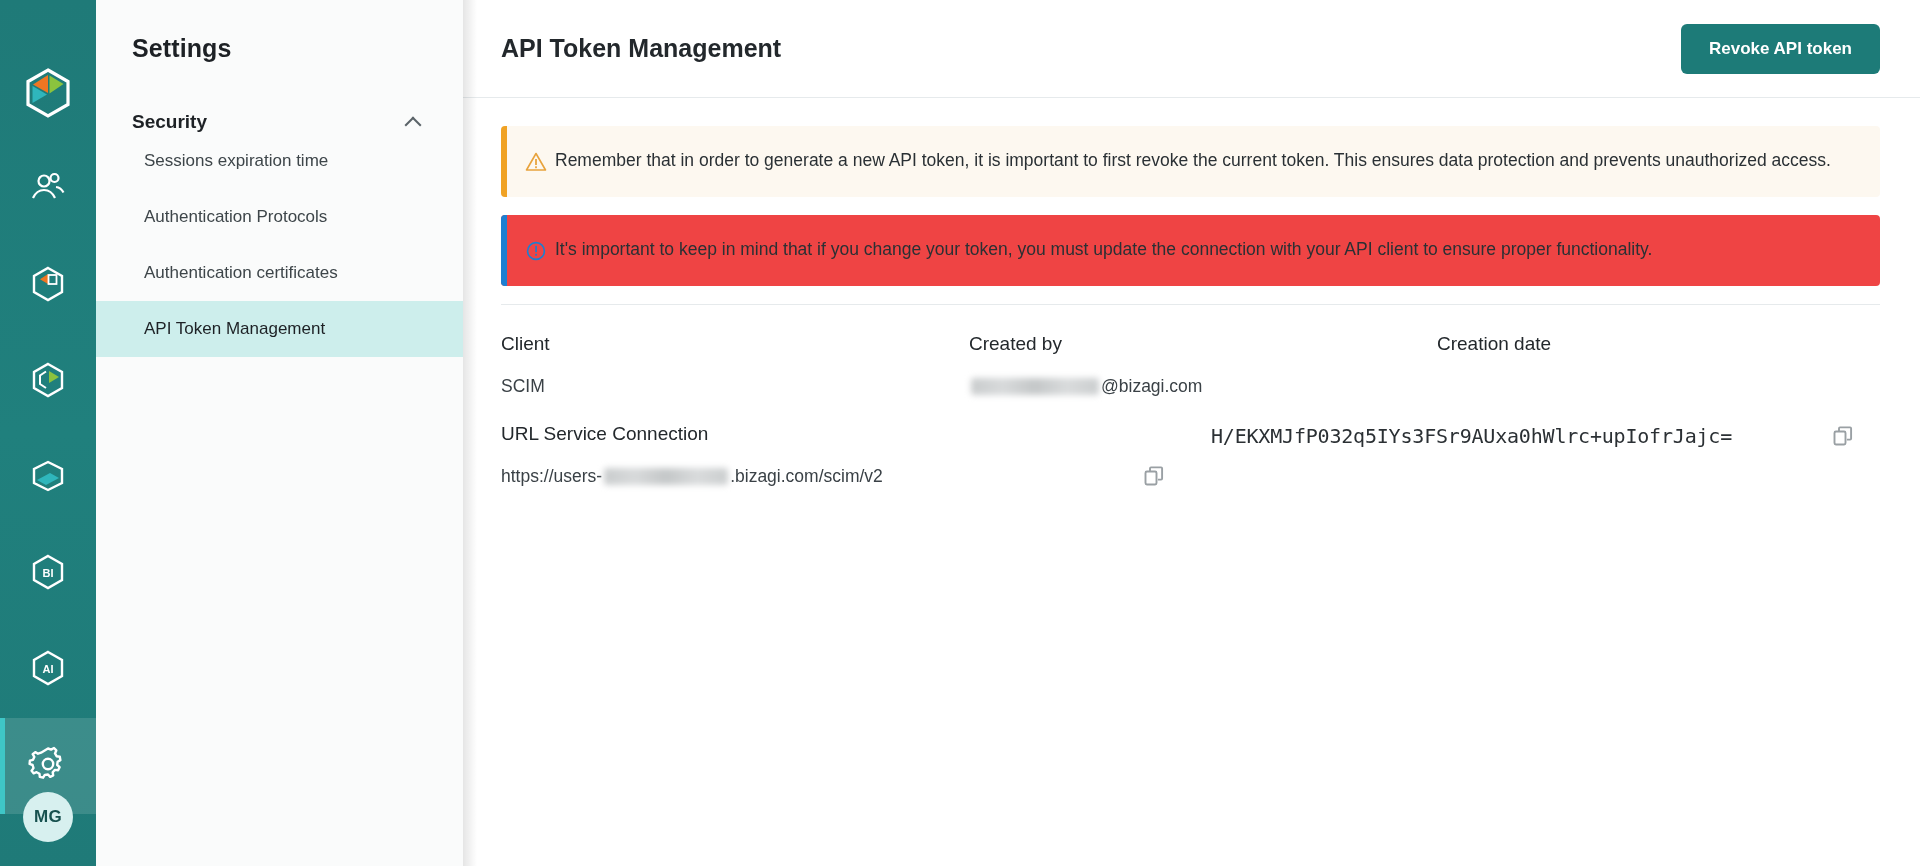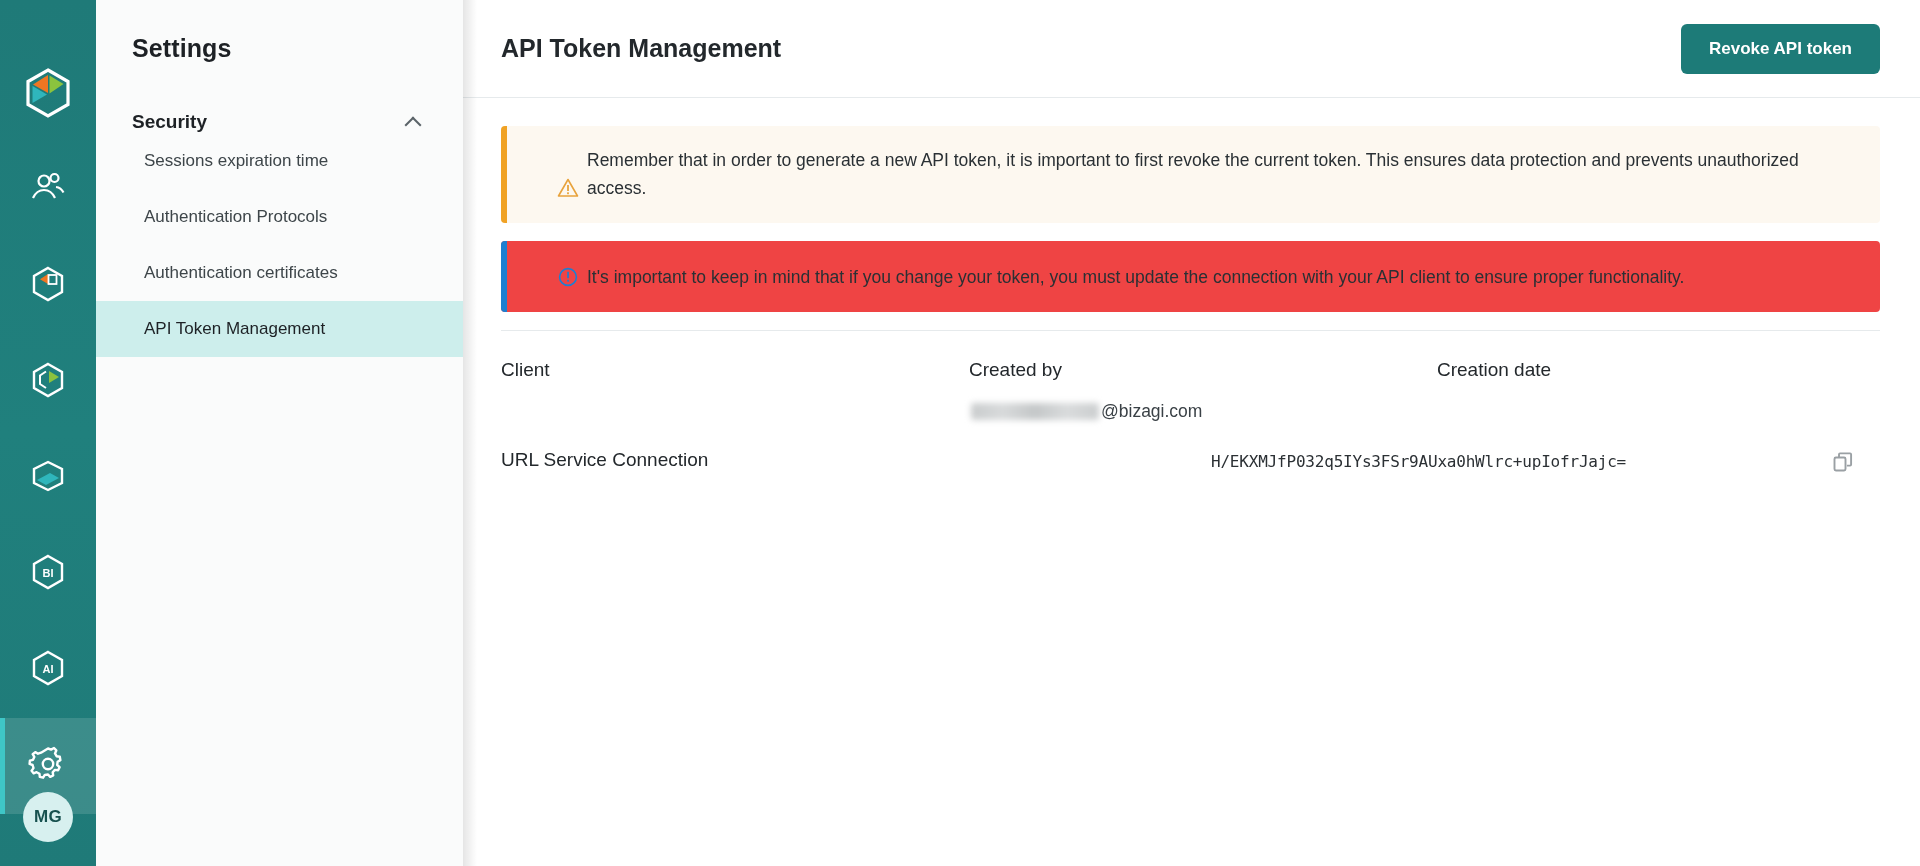--- a/index.html
+++ b/index.html
@@ -84,37 +84,37 @@
   .main-title { font-size:25px; color:#23282c; }
   .btn-revoke {
     background:#1d7b78; color:#ffffff; border:none; border-radius:6px;
     font-size:17px; font-weight:700; padding: 15px 28px; cursor:pointer;
     font-family:"Liberation Sans", sans-serif;
   }
   .content { padding: 28px 40px 0 38px; }
 
   .banner { display:flex; border-radius:4px; margin-bottom:18px; }
   .banner-bar { flex:0 0 6px; border-radius:4px 0 0 4px; }
-  .banner-body { display:flex; align-items:flex-end; padding:20px 22px 20px 18px; flex:1;margin-left:32px; }
+  .banner-body { display:flex; align-items:flex-start; padding:20px 22px 20px 18px; flex:1; }
   .banner-ico { flex:0 0 30px; margin-top:5px; }
   .banner-text { font-size:17.5px; line-height:1.62; color:#2a3034; }
   .banner.warn { background:#fdf8f0; }
   .banner.warn .banner-bar { background:#f0a224; }
   .banner.info { background:#ef4444; }
   .banner.info .banner-bar { background:#1d7fd1; }
 
   .divider { height:1px; background:#e6eaec; margin: 16px 0 0 0; }
 
   .rowgrid { display:grid; grid-template-columns: 468px 468px 1fr; margin-top: 28px; }
   .fld-label { font-size:19px; color:#23282c; margin-bottom:18px; }
   .fld-value { font-size:17.5px; color:#3a4146; display:flex; align-items:center; min-height:26px;}
 
   .rowgrid2 { display:grid; grid-template-columns: 690px 1fr; margin-top: 24px; align-items:flex-start;gap:20px;}
   .valrow { display:flex; align-items:center; justify-content:space-between; padding-right: 26px; }
-  .tokenmono { font-family:"DejaVu Sans Mono", monospace; font-size:16px; color:#2b3034; letter-spacing:-0.2px; }
+  .tokenmono { font-family:"DejaVu Sans Mono", monospace; font-size:20px; color:#2b3034; letter-spacing:-0.2px; }
 
   .blurchunk {
     display:inline-block; height:17px; border-radius:3px;
     background: linear-gradient(90deg,#c9cccd,#d8dadb,#c4c7c8,#d9dbdc,#cbcecf);
     filter: blur(3.2px); vertical-align:-2px; margin:0 2px;
   }
   .copy-btn { cursor:pointer; display:inline-flex; align-items:center; }
 </style>
 </head>
 <body>
@@ -268,40 +268,54 @@
           </span>
           <div class="banner-text">It's important to keep in mind that if you change your token, you must update the connection with your API client to ensure proper functionality.</div>
         </div>
       </div>
 
       <div class="divider"></div>
 
       <div class="rowgrid">
         <div>
           <div class="fld-label">Client</div>
+          <div class="fld-value">SCIM</div>
         </div>
 
         <div>
           <div class="fld-label">Created by</div>
           <div class="fld-value">
             <span class="blurchunk" style="width:128px"></span>
               <span>@bizagi.com</span>
           </div>
         </div>
 
         <div>
           <div class="fld-label">Creation date</div>
           <div class="fld-value"></div>
         </div>
       </div>
 
       <div class="rowgrid2">
 
         <div>
           <div class="fld-label">URL Service Connection</div>
+          <div class="valrow">
+            <div class="fld-value">
+              <span>https://users-</span>
+                <span class="blurchunk" style="width:124px"></span>
+                <span>.bizagi.com/scim/v2</span>
+            </div>
+            <span class="copy-btn">
+              <svg width="22" height="22" viewBox="0 0 22 22">
+                <rect x="2.5" y="6.5" width="11" height="13" rx="1.4" fill="none" stroke="#9aa0a4" stroke-width="1.9"></rect>
+                <path d="M7 6.5V3.4a1 1 0 0 1 1-1h10.1a1 1 0 0 1 1 1v10.2a1 1 0 0 1-1 1h-3.2" fill="none" stroke="#9aa0a4" stroke-width="1.9"></path>
+              </svg>
+            </span>
+          </div>
         </div>
 
         <div>
           <div class="valrow">
             <div class="fld-value tokenmono">H/EKXMJfP032q5IYs3FSr9AUxa0hWlrc+upIofrJajc=</div>
             <span class="copy-btn">
               <svg width="22" height="22" viewBox="0 0 22 22">
                 <rect x="2.5" y="6.5" width="11" height="13" rx="1.4" fill="none" stroke="#9aa0a4" stroke-width="1.9"></rect>
                 <path d="M7 6.5V3.4a1 1 0 0 1 1-1h10.1a1 1 0 0 1 1 1v10.2a1 1 0 0 1-1 1h-3.2" fill="none" stroke="#9aa0a4" stroke-width="1.9"></path>
               </svg>

